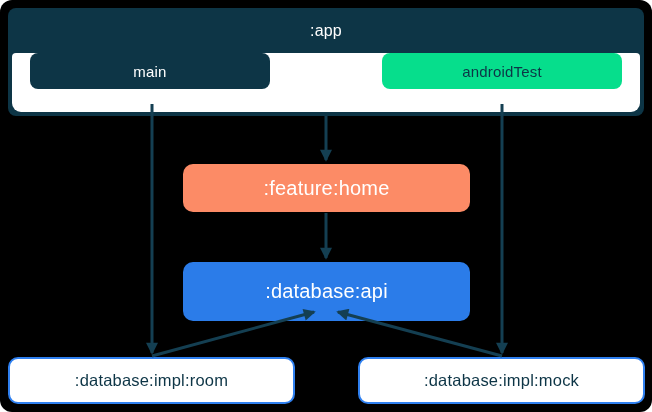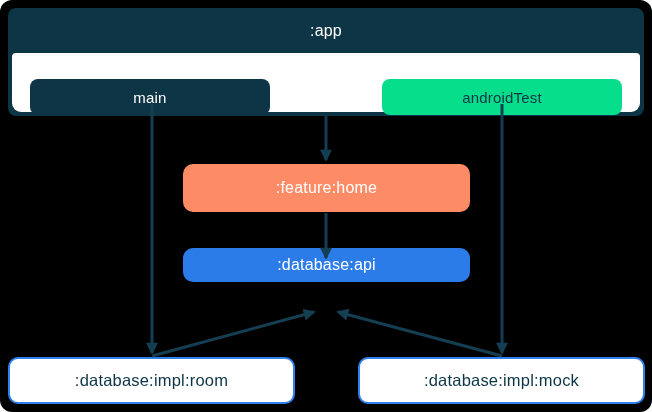--- a/index.html
+++ b/index.html
@@ -20,33 +20,33 @@
   .app-header{
     position:absolute; left:0; top:0; width:100%; height:45px;
     display:flex; align-items:center; justify-content:center;
     color:var(--white); font-size:16px; letter-spacing:.2px;
   }
   .app-body{
     position:absolute; left:4px; top:45px; width:628px; height:59px;
     background:var(--white); border-radius:4px 4px 9px 9px;
   }
   .pill{
-    position:absolute; top:26px; width:240px; height:36px;
+    position:absolute; top:0; width:240px; height:36px;
     border-radius:8px; display:flex; align-items:center; justify-content:center;
     font-size:15px; letter-spacing:.2px;
   }
   .pill-main{ left:18px; background:var(--navy); color:var(--white); }
   .pill-androidtest{ left:370px; background:var(--green); color:var(--navy);justify-content:center; }
   
   .node{
     position:absolute; display:flex; align-items:center; justify-content:center;
-    border-radius:10px; font-size:16px; letter-spacing:.2px; box-sizing:border-box;
+    border-radius:10px; font-size:20px; letter-spacing:.2px; box-sizing:border-box;
   }
   .node-feature{ left:183px; top:164px; width:287px; height:48px; background:var(--salmon); color:var(--white); }
-  .node-api{ left:183px; top:248px; width:287px; height:34px; background:var(--blue); color:var(--white);text-align:center; }
+  .node-api{ left:183px; top:262px; width:287px; height:59px; background:var(--blue); color:var(--white);text-align:center; }
   .node-impl{ background:var(--white); border:2.5px solid var(--border-blue); color:var(--navy); font-size:16.5px; }
   .node-room{ left:8px; top:357px; width:287px; height:47px; }
   .node-mock{ left:358px; top:357px; width:287px; height:47px; }
   
   svg.edges{ position:absolute; left:0; top:0; width:652px; height:412px; pointer-events:none; }
   .edge{ stroke:var(--arrow); stroke-width:3; fill:none; }
   .arrowhead{ fill:var(--arrow); }
 </style>
 </head>
 <body>

